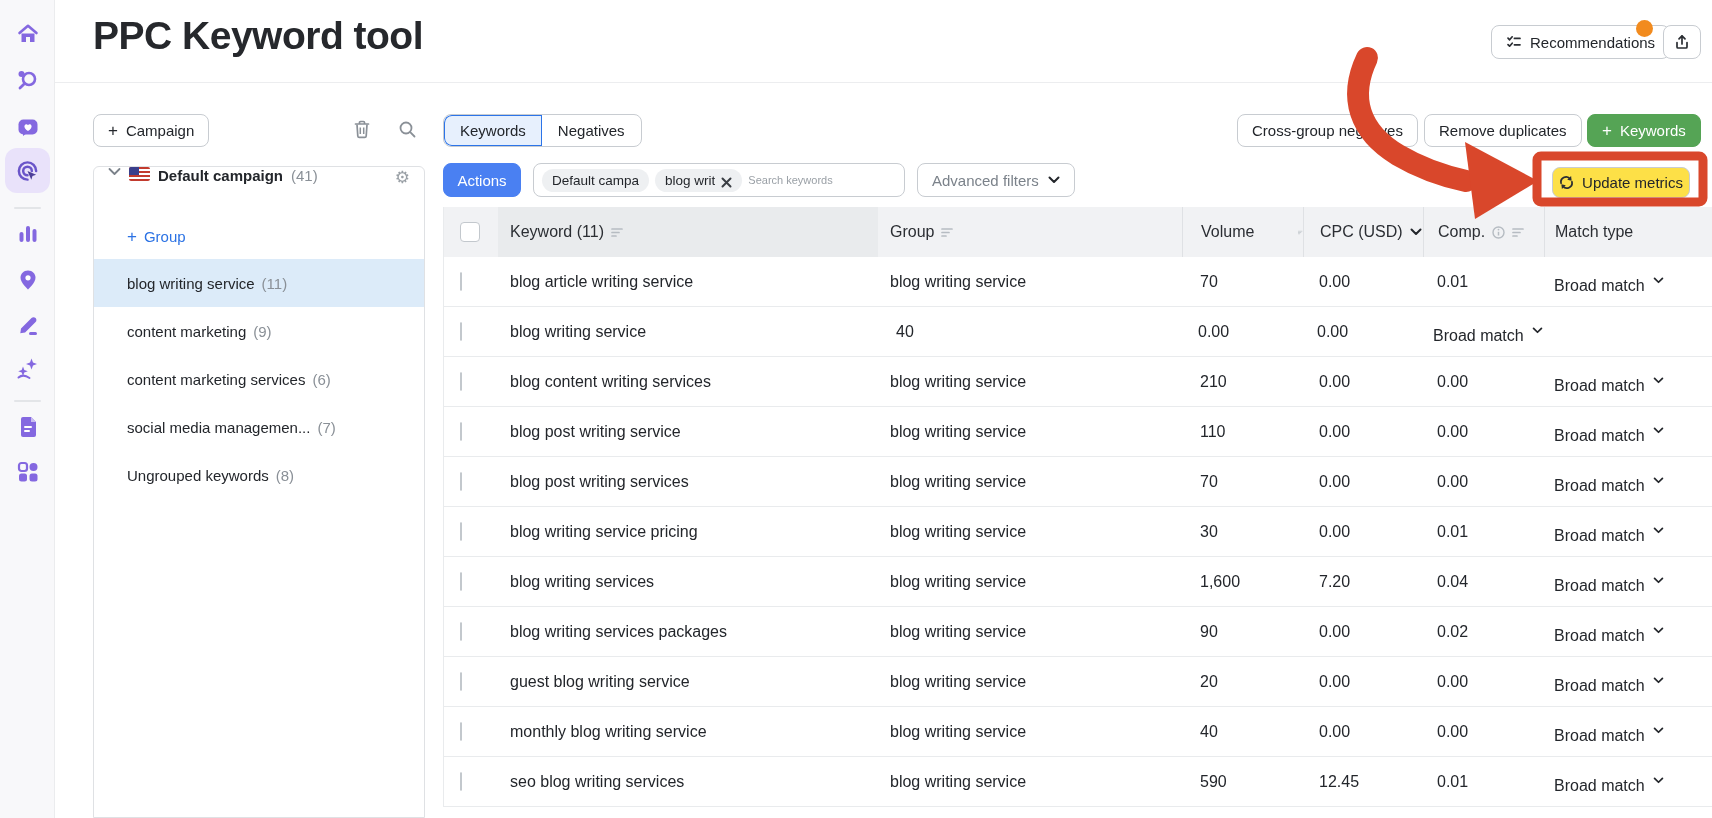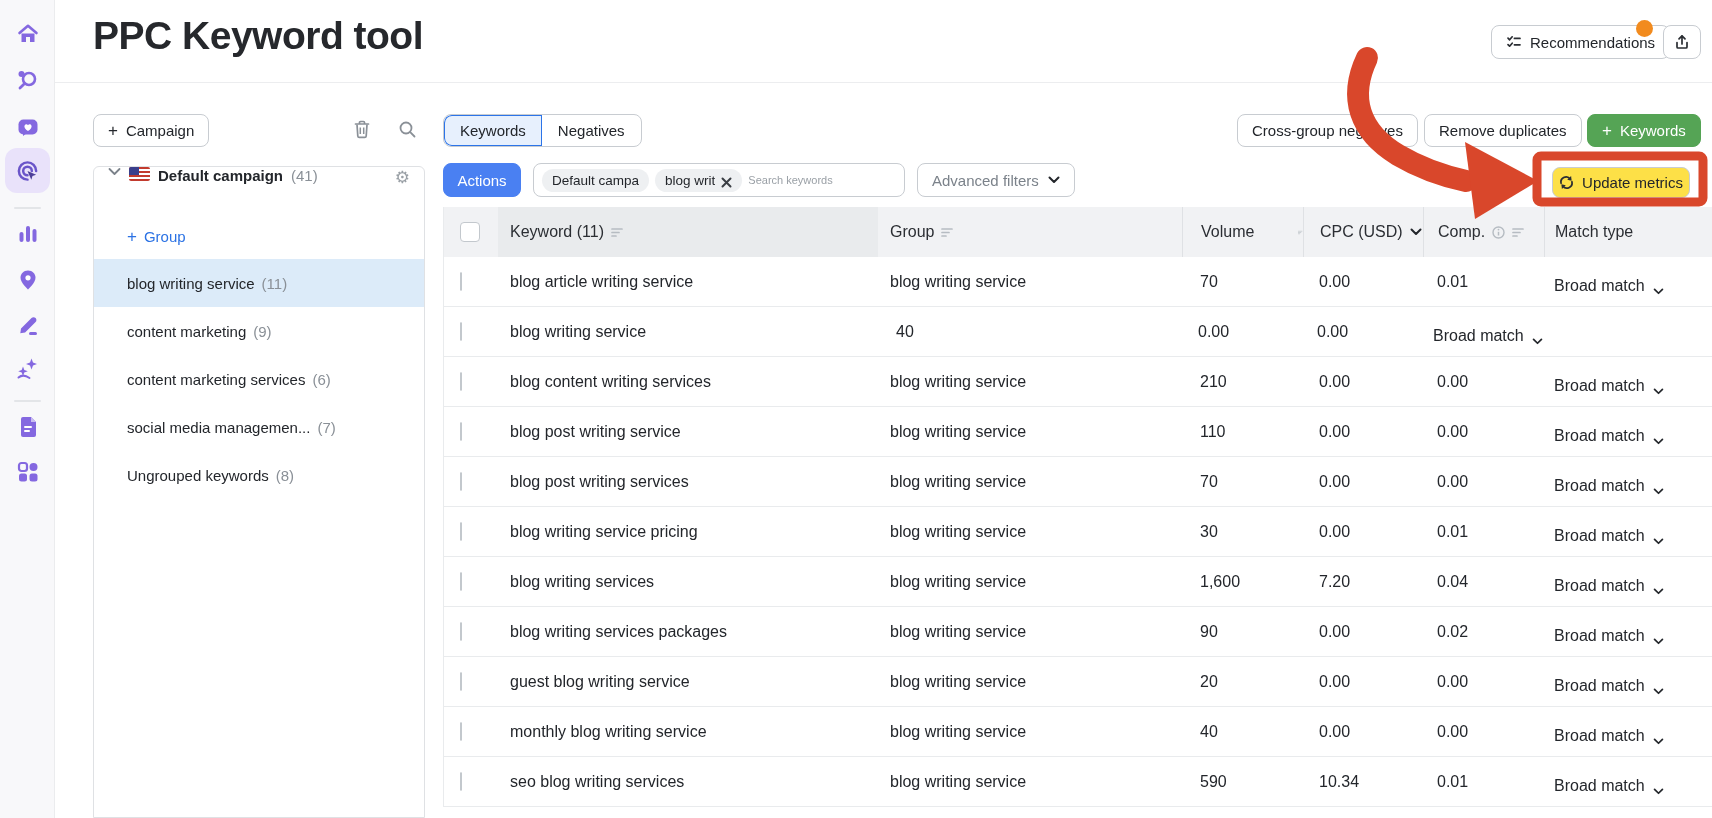--- a/index.html
+++ b/index.html
@@ -87,21 +87,21 @@
     height:50px; align-items:center; }
   .thead { background:#f1f2f4; font-size:16px; color:#2b2e33; }
   .thead .keyword-th { background:#e9ebed; height:100%; display:flex; align-items:center; }
   .th { display:flex; align-items:center; gap:7px; height:100%; }
   .th.sep { border-left:1px solid #dfe1e4; }
   .tbody .tr { border-bottom:1px solid #e9ebed; font-size:16px; }
   .cell-pad12 { padding-left:12px; } .cell-pad18 { padding-left:18px;gap:44px; }
   .cell-pad16 { padding-left:16px; } .cell-pad14 { padding-left:14px; } .cell-pad10 { padding-left:10px; }
   .checkbox { width:20px; height:20px; border:1.5px solid #c3c8cd; border-radius:4px;
     margin-left:16px; background:#fff; cursor:pointer; }
-  .match-cell { display:flex; align-items:flex-end; gap:8px; cursor:pointer;margin-top:9px; }
+  .match-cell { display:flex; align-items:flex-start; gap:8px; cursor:pointer;margin-top:9px; }
 
   .icon-gray { color:#9aa0a6; }
   svg { display:block; }
 
   
   .annotation { position:absolute; left:0; top:0; width:1712px; height:818px;
     pointer-events:none; z-index:10; }
 </style>
 </head>
 <body>
@@ -513,21 +513,21 @@
             <svg width="11" height="7" viewBox="0 0 12 8">
               <path d="M1.5 1.5 L6 6 L10.5 1.5" fill="none" stroke="#23262b" stroke-width="2" stroke-linecap="round" stroke-linejoin="round"></path>
             </svg>
           </div>
         </div>
         <div class="tr">
           <div><span class="checkbox"></span></div>
           <div class="cell-pad12">seo blog writing services</div>
           <div class="cell-pad12">blog writing service</div>
           <div class="cell-pad18">590</div>
-          <div class="cell-pad16">10.34</div>
+          <div class="cell-pad16">12.45</div>
           <div class="cell-pad14">0.01</div>
           <div class="cell-pad10 match-cell">
             <span>Broad match</span>
             <svg width="11" height="7" viewBox="0 0 12 8">
               <path d="M1.5 1.5 L6 6 L10.5 1.5" fill="none" stroke="#23262b" stroke-width="2" stroke-linecap="round" stroke-linejoin="round"></path>
             </svg>
           </div>
         </div>
     </div>
   </div>

